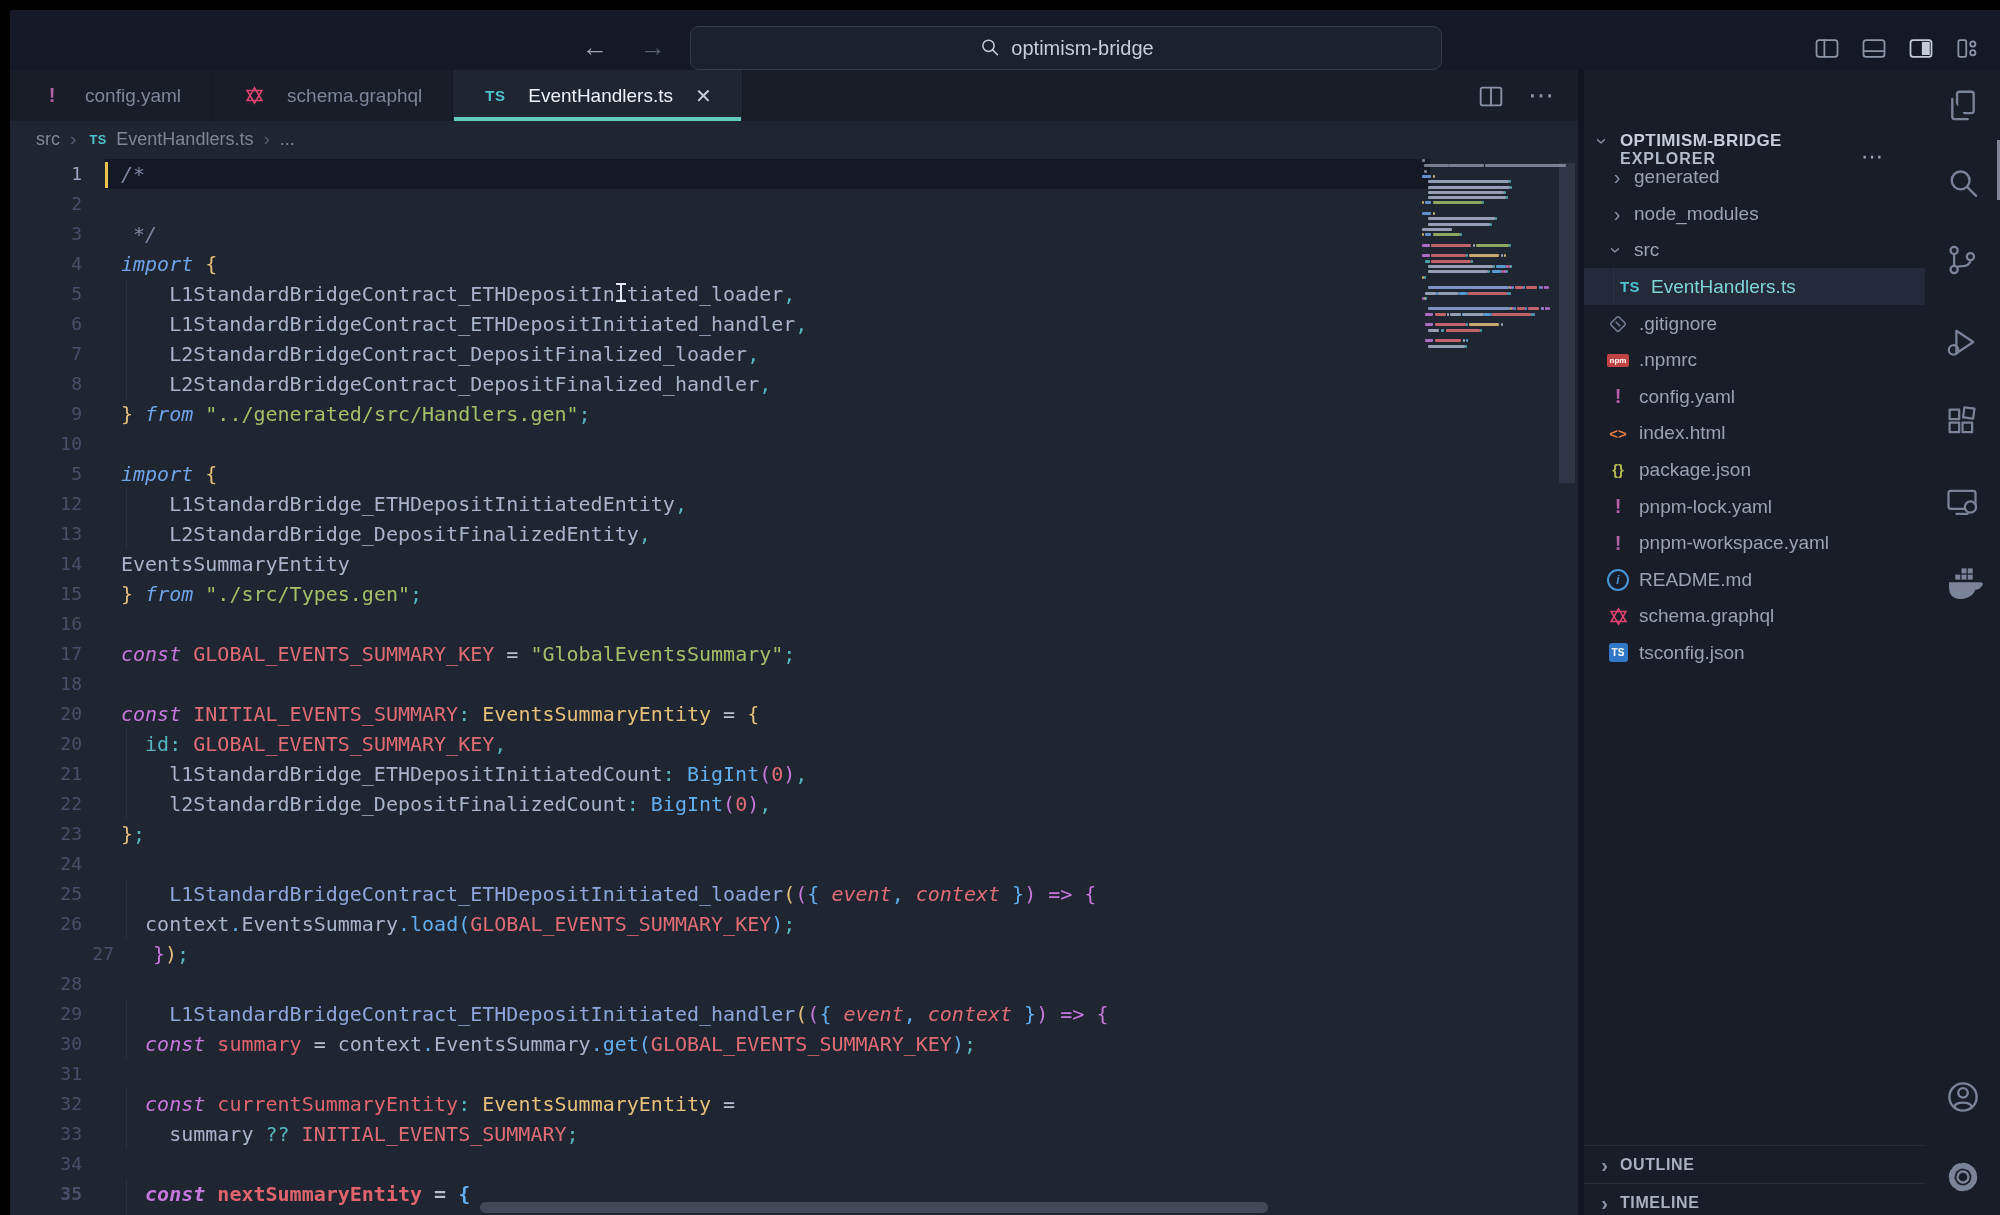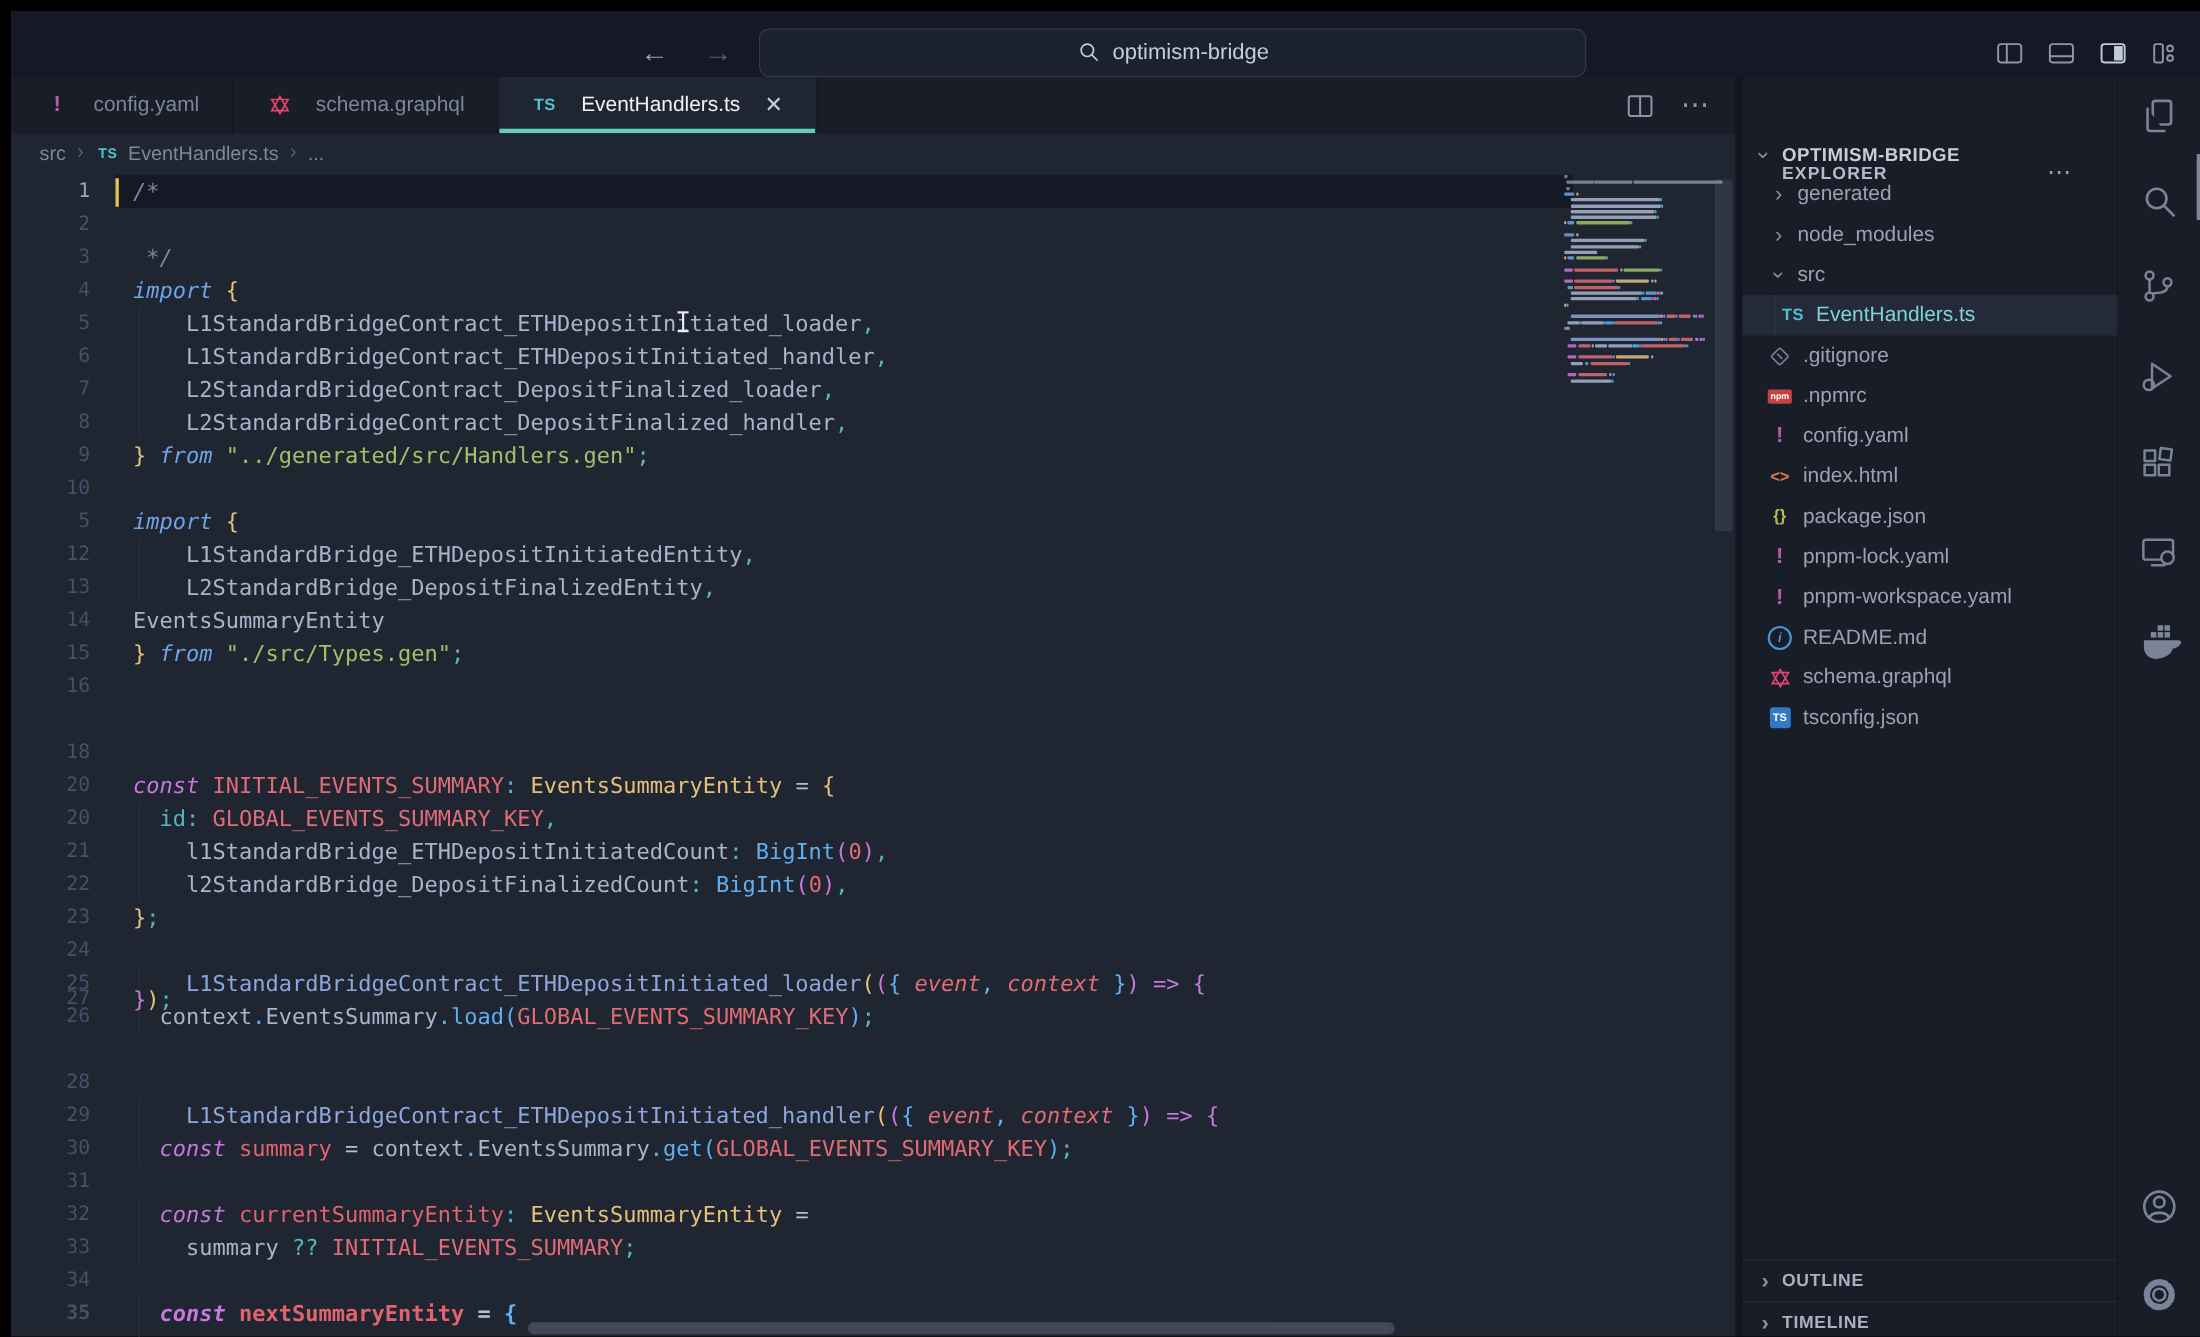--- a/index.html
+++ b/index.html
@@ -218,30 +218,31 @@
       <div class="line" style="top: 339px;"><div class="lbg"></div><span class="ln">7</span><div class="guide"></div><span class="ct"><span class="tk-id">    L2StandardBridgeContract_DepositFinalized_loader</span><span class="tk-cy">,</span></span></div>
       <div class="line" style="top: 369px;"><div class="lbg"></div><span class="ln">8</span><div class="guide"></div><span class="ct"><span class="tk-id">    L2StandardBridgeContract_DepositFinalized_handler</span><span class="tk-cy">,</span></span></div>
       <div class="line" style="top: 399px;"><div class="lbg"></div><span class="ln">9</span><span class="ct"><span class="tk-b1">}</span><span class="tk-kw"> from</span><span class="tk-str"> "../generated/src/Handlers.gen"</span><span class="tk-cy">;</span></span></div>
       <div class="line" style="top: 429px;"><div class="lbg"></div><span class="ln">10</span><span class="ct"></span></div>
       <div class="line" style="top: 459px;"><div class="lbg"></div><span class="ln">5</span><span class="ct"><span class="tk-kw">import</span><span class="tk-op"> </span><span class="tk-b1">{</span></span></div>
       <div class="line" style="top: 489px;"><div class="lbg"></div><span class="ln">12</span><div class="guide"></div><span class="ct"><span class="tk-id">    L1StandardBridge_ETHDepositInitiatedEntity</span><span class="tk-cy">,</span></span></div>
       <div class="line" style="top: 519px;"><div class="lbg"></div><span class="ln">13</span><div class="guide"></div><span class="ct"><span class="tk-id">    L2StandardBridge_DepositFinalizedEntity</span><span class="tk-cy">,</span></span></div>
       <div class="line" style="top: 549px;"><div class="lbg"></div><span class="ln">14</span><span class="ct"><span class="tk-id">EventsSummaryEntity</span></span></div>
       <div class="line" style="top: 579px;"><div class="lbg"></div><span class="ln">15</span><span class="ct"><span class="tk-b1">}</span><span class="tk-kw"> from</span><span class="tk-str"> "./src/Types.gen"</span><span class="tk-cy">;</span></span></div>
       <div class="line" style="top: 609px; padding-left: 44px;"><div class="lbg"></div><span class="ln">16</span><span class="ct"></span></div>
+      <div class="line" style="top: 639px;"><div class="lbg"></div><span class="ln">17</span><span class="ct"><span class="tk-kc">const</span><span class="tk-cap"> GLOBAL_EVENTS_SUMMARY_KEY</span><span class="tk-op"> =</span><span class="tk-str"> "GlobalEventsSummary"</span><span class="tk-cy">;</span></span></div>
       <div class="line" style="top: 669px;"><div class="lbg"></div><span class="ln">18</span><span class="ct"></span></div>
       <div class="line" style="top: 699px;"><div class="lbg"></div><span class="ln">20</span><span class="ct"><span class="tk-kc">const</span><span class="tk-cap"> INITIAL_EVENTS_SUMMARY</span><span class="tk-cy">:</span><span class="tk-typ"> EventsSummaryEntity</span><span class="tk-op"> =</span><span class="tk-b1"> {</span></span></div>
       <div class="line" style="top: 729px;"><div class="lbg"></div><span class="ln">20</span><div class="guide"></div><span class="ct"><span class="tk-cy">  id:</span><span class="tk-cap"> GLOBAL_EVENTS_SUMMARY_KEY</span><span class="tk-cy">,</span></span></div>
       <div class="line" style="top: 759px;"><div class="lbg"></div><span class="ln">21</span><div class="guide"></div><span class="ct"><span class="tk-id">    l1StandardBridge_ETHDepositInitiatedCount</span><span class="tk-cy">:</span><span class="tk-fn"> BigInt</span><span class="tk-b2">(</span><span class="tk-num">0</span><span class="tk-b2">)</span><span class="tk-cy">,</span></span></div>
       <div class="line" style="top: 789px;"><div class="lbg"></div><span class="ln">22</span><div class="guide"></div><span class="ct"><span class="tk-id">    l2StandardBridge_DepositFinalizedCount</span><span class="tk-cy">:</span><span class="tk-fn"> BigInt</span><span class="tk-b2">(</span><span class="tk-num">0</span><span class="tk-b2">)</span><span class="tk-cy">,</span></span></div>
       <div class="line" style="top: 819px;"><div class="lbg"></div><span class="ln">23</span><span class="ct"><span class="tk-b1">}</span><span class="tk-cy">;</span></span></div>
       <div class="line" style="top: 849px;"><div class="lbg"></div><span class="ln">24</span><span class="ct"></span></div>
       <div class="line" style="top: 879px;"><div class="lbg"></div><span class="ln">25</span><div class="guide"></div><span class="ct"><span class="tk-fnc">    L1StandardBridgeContract_ETHDepositInitiated_loader</span><span class="tk-b1">(</span><span class="tk-b2">(</span><span class="tk-b3">{</span><span class="tk-prm"> event</span><span class="tk-pn">,</span><span class="tk-prm"> context</span><span class="tk-b3"> }</span><span class="tk-b2">)</span><span class="tk-ar"> =&gt; </span><span class="tk-b2">{</span></span></div>
       <div class="line" style="top: 909px;"><div class="lbg"></div><span class="ln">26</span><div class="guide"></div><span class="ct"><span class="tk-id">  context</span><span class="tk-pn">.</span><span class="tk-id">EventsSummary</span><span class="tk-pn">.</span><span class="tk-fn">load</span><span class="tk-pn">(</span><span class="tk-cap">GLOBAL_EVENTS_SUMMARY_KEY</span><span class="tk-pn">)</span><span class="tk-cy">;</span></span></div>
-      <div class="line" style="top: 893px;"><div class="lbg"></div><span class="ln">27</span><span class="ct"><span class="tk-b2">}</span><span class="tk-b1">)</span><span class="tk-cy">;</span></span></div>
+      <div class="line" style="top: 939px; margin-left: 32px;"><div class="lbg"></div><span class="ln">27</span><span class="ct"><span class="tk-b2">}</span><span class="tk-b1">)</span><span class="tk-cy">;</span></span></div>
       <div class="line" style="top: 969px;"><div class="lbg"></div><span class="ln">28</span><span class="ct"></span></div>
       <div class="line" style="top: 999px;"><div class="lbg"></div><span class="ln">29</span><div class="guide"></div><span class="ct"><span class="tk-fnc">    L1StandardBridgeContract_ETHDepositInitiated_handler</span><span class="tk-b1">(</span><span class="tk-b2">(</span><span class="tk-b3">{</span><span class="tk-prm"> event</span><span class="tk-pn">,</span><span class="tk-prm"> context</span><span class="tk-b3"> }</span><span class="tk-b2">)</span><span class="tk-ar"> =&gt; </span><span class="tk-b2">{</span></span></div>
       <div class="line" style="top: 1029px;"><div class="lbg"></div><span class="ln">30</span><div class="guide"></div><span class="ct"><span class="tk-kc">  const</span><span class="tk-vr"> summary</span><span class="tk-op"> =</span><span class="tk-id"> context</span><span class="tk-pn">.</span><span class="tk-id">EventsSummary</span><span class="tk-pn">.</span><span class="tk-fn">get</span><span class="tk-pn">(</span><span class="tk-cap">GLOBAL_EVENTS_SUMMARY_KEY</span><span class="tk-pn">)</span><span class="tk-cy">;</span></span></div>
       <div class="line" style="top: 1059px;"><div class="lbg"></div><span class="ln">31</span><span class="ct"></span></div>
       <div class="line" style="top: 1089px;"><div class="lbg"></div><span class="ln">32</span><div class="guide"></div><span class="ct"><span class="tk-kc">  const</span><span class="tk-vr"> currentSummaryEntity</span><span class="tk-cy">:</span><span class="tk-typ"> EventsSummaryEntity</span><span class="tk-op"> =</span></span></div>
       <div class="line" style="top: 1119px;"><div class="lbg"></div><span class="ln">33</span><div class="guide"></div><span class="ct"><span class="tk-id">    summary</span><span class="tk-cy"> ??</span><span class="tk-cap"> INITIAL_EVENTS_SUMMARY</span><span class="tk-cy">;</span></span></div>
       <div class="line" style="top: 1149px;"><div class="lbg"></div><span class="ln">34</span><span class="ct"></span></div>
       <div class="line" style="top: 1179px; font-weight: bold;"><div class="lbg"></div><span class="ln">35</span><div class="guide"></div><span class="ct"><span class="tk-kc">  const</span><span class="tk-vr"> nextSummaryEntity</span><span class="tk-op"> =</span><span class="tk-b3"> {</span></span></div>
       <div class="line" style="top: 1209px;"><div class="lbg"></div><span class="ln">36</span><div class="guide"></div><span class="ct"><span class="tk-id">    ...currentSummaryEntity</span><span class="tk-cy">,</span></span></div>
     </div>

